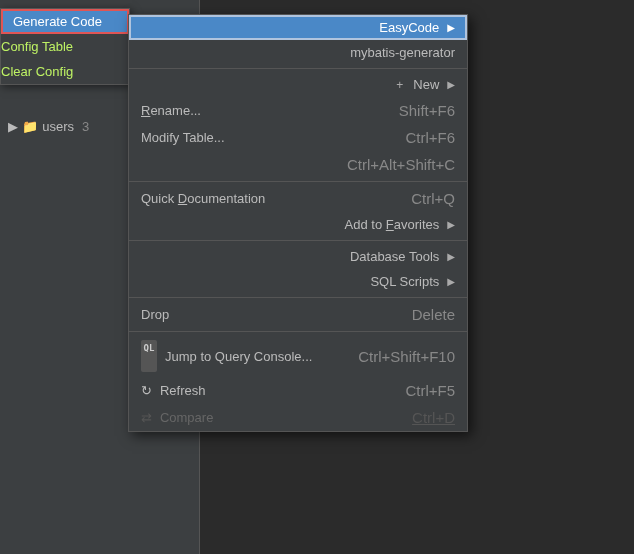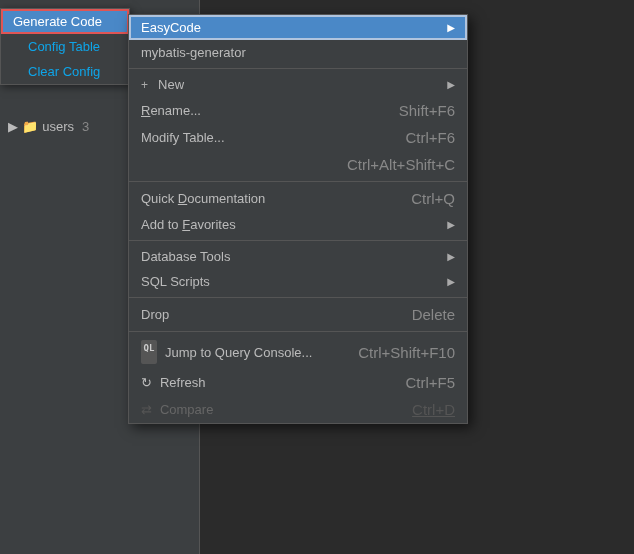--- a/index.html
+++ b/index.html
@@ -47,22 +47,22 @@
       top: 8px;
       left: 0px;
       width: 130px;
       background: #3c3f41;
       border: 1px solid #555;
       box-shadow: 2px 2px 8px rgba(0,0,0,0.5);
       z-index: 10;
     }
 
     .ctx-item {
-      padding: 5px 27px;
-      color: #0ea5e9;
+      padding: 5px 0;
+      color: #bef264;
       cursor: pointer;
       white-space: nowrap;
       font-size: 13px;
     }
 
     .ctx-item.highlighted {
       background: #4a88c7;
       color: #fff;
       border: 2px solid #e05555;
       padding: 3px 10px;
@@ -76,21 +76,21 @@
       width: 340px;
       background: #3c3f41;
       border: 1px solid #555;
       box-shadow: 4px 4px 12px rgba(0,0,0,0.6);
       z-index: 20;
     }
 
     .ctx2-item {
       display: flex;
       align-items: center;
-      justify-content: space-between;
+      justify-content: flex-end;
       padding: 5px 12px 5px 12px;
       color: #bbb;
       cursor: pointer;
       white-space: nowrap;
       font-size: 13px;
       position: relative;
     }
 
     .ctx2-item.active {
       background: #4a88c7;
@@ -139,21 +139,21 @@
     }
 
     .ctx2-item.disabled .shortcut {
       color: #555;
     }
 
     
     .icon-ql {
       display: inline-block;
       width: 16px;
-      height: 24px;
+      height: 32px;
       background: #555;
       color: #ccc;
       font-size: 9px;
       font-weight: bold;
       text-align: center;
       line-height: 16px;
       border-radius: 2px;
       margin-right: 2px;
       font-family: monospace;
     }

